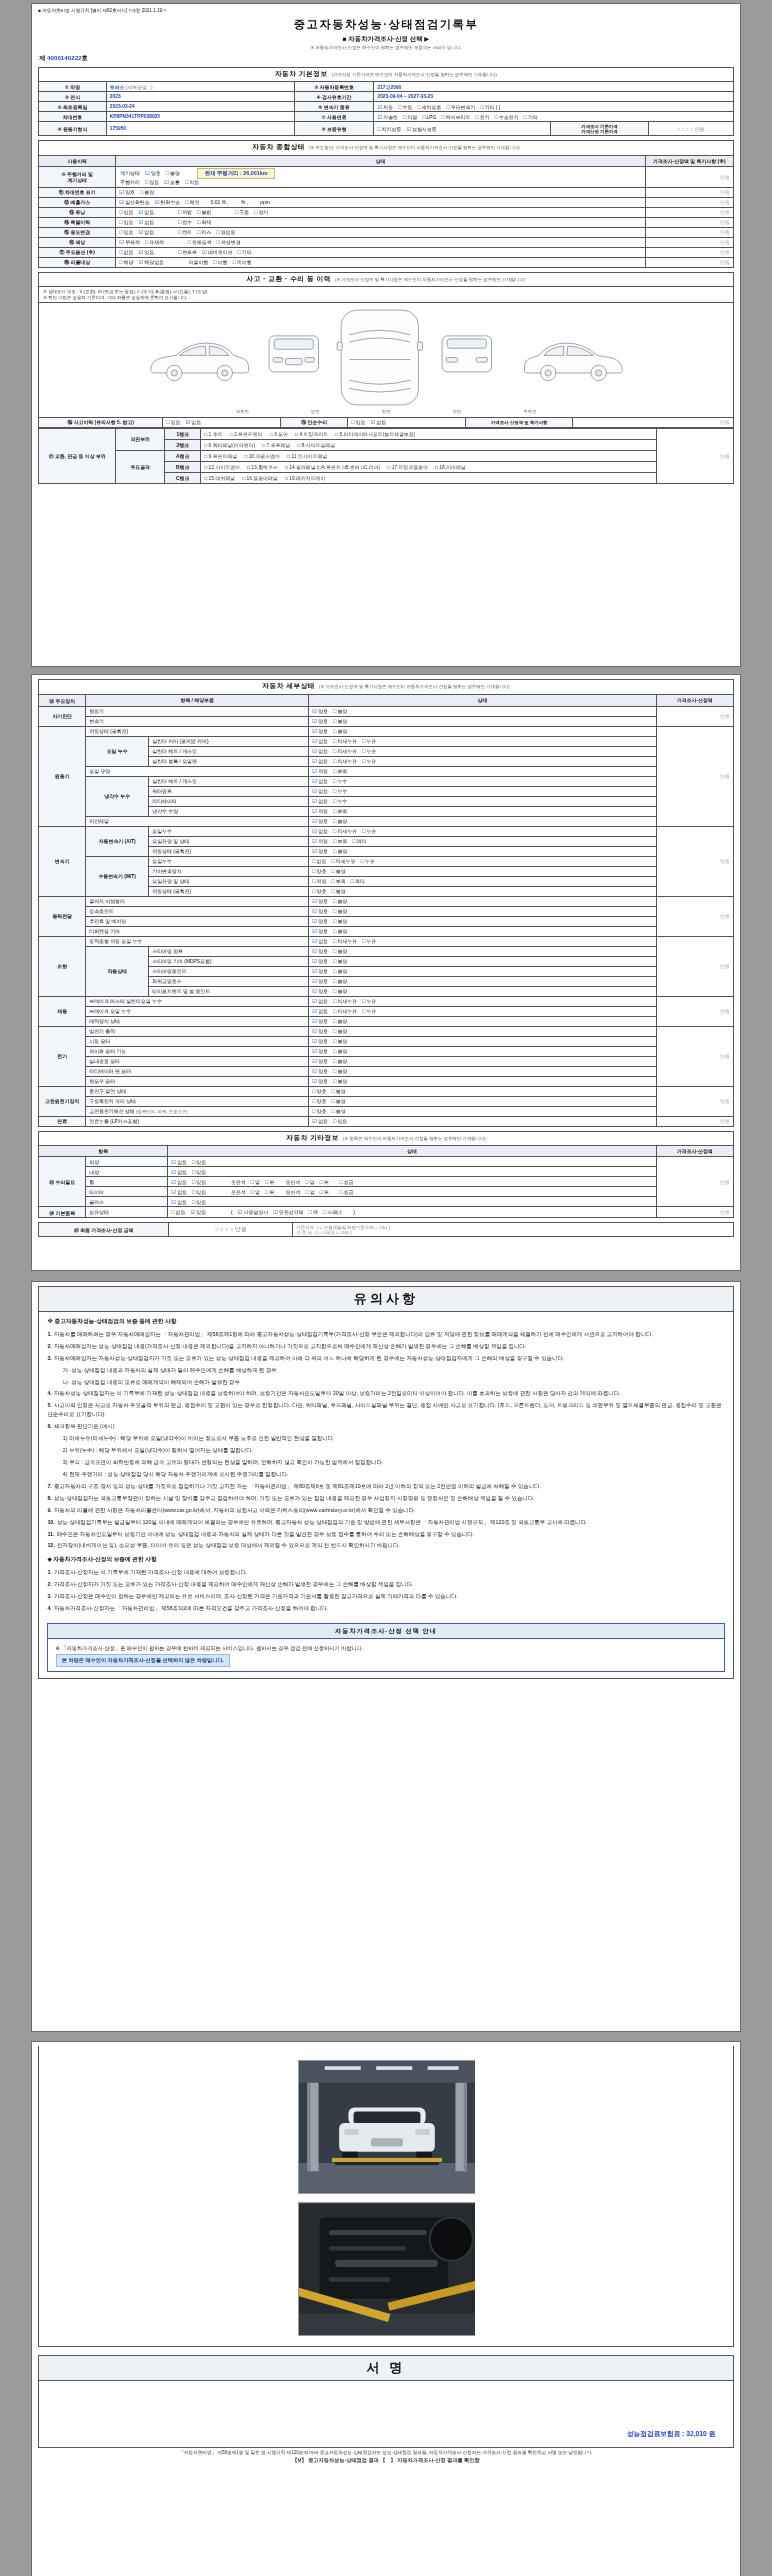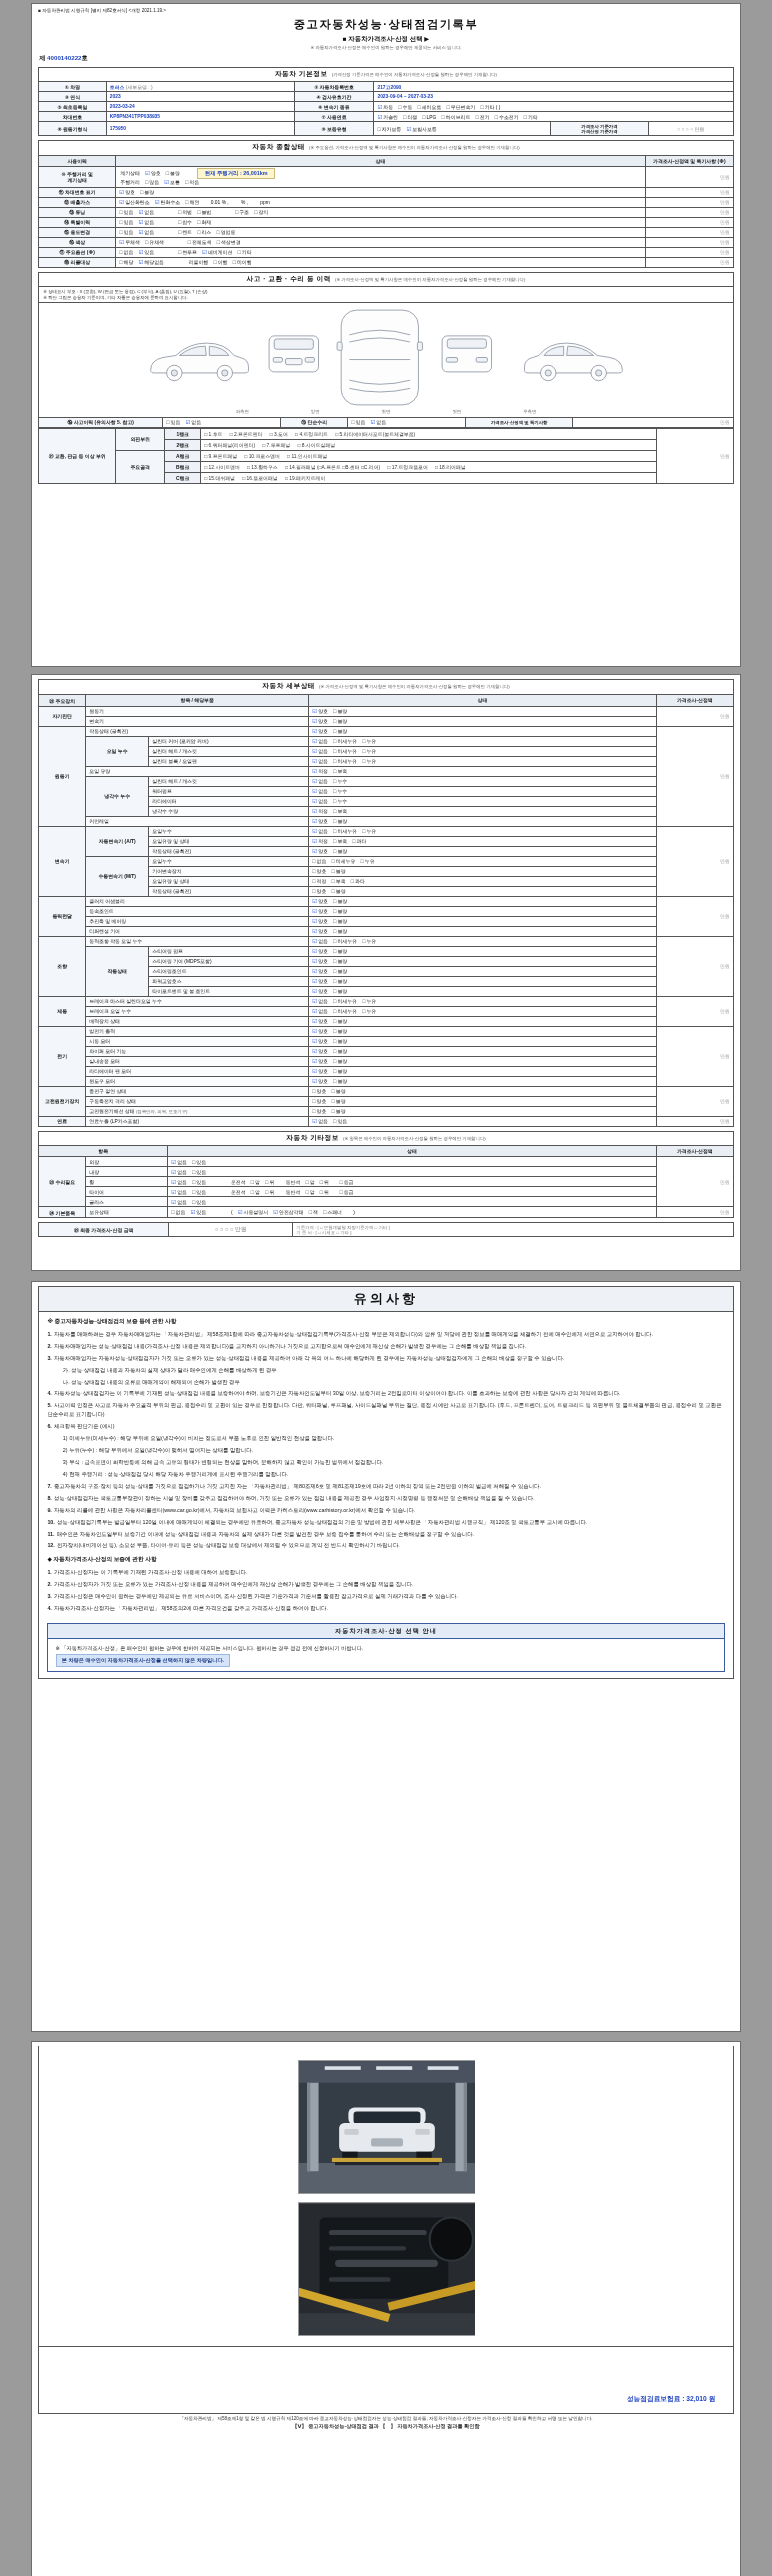--- a/index.html
+++ b/index.html
@@ -681,20 +681,21 @@
         <g transform="rotate(16 60 190)">
             <rect x="-30" y="182" width="210" height="16" fill="#d2a52c"></rect>
           </g>
         <g transform="rotate(-14 300 170)">
             <rect x="170" y="162" width="200" height="16" fill="#c69a25"></rect>
           </g>
       </svg>
     </div>
   </div>
 
+  <div class="box-head" style="margin-top:8.2px">서  명</div>
   <div class="box-body">
     <div class="sig-space"></div>
     <div class="fee">
       <span>성능점검료보험료 :</span>
       <span>32,010 원</span>
     </div>
   </div>
   <p class="footer-line">「자동차관리법」 제58조제1항 및 같은 법 시행규칙 제120조에 따라 중고자동차성능·상태점검자는 성능·상태점검 결과를, 자동차가격조사·산정자는 가격조사·산정 결과를 확인하고 서명 또는 날인합니다.</p>
   <p class="footer-line b">【Ⅴ】 중고자동차성능·상태점검 결과          【　】 자동차가격조사·산정 결과를 확인함</p>
 </div>

